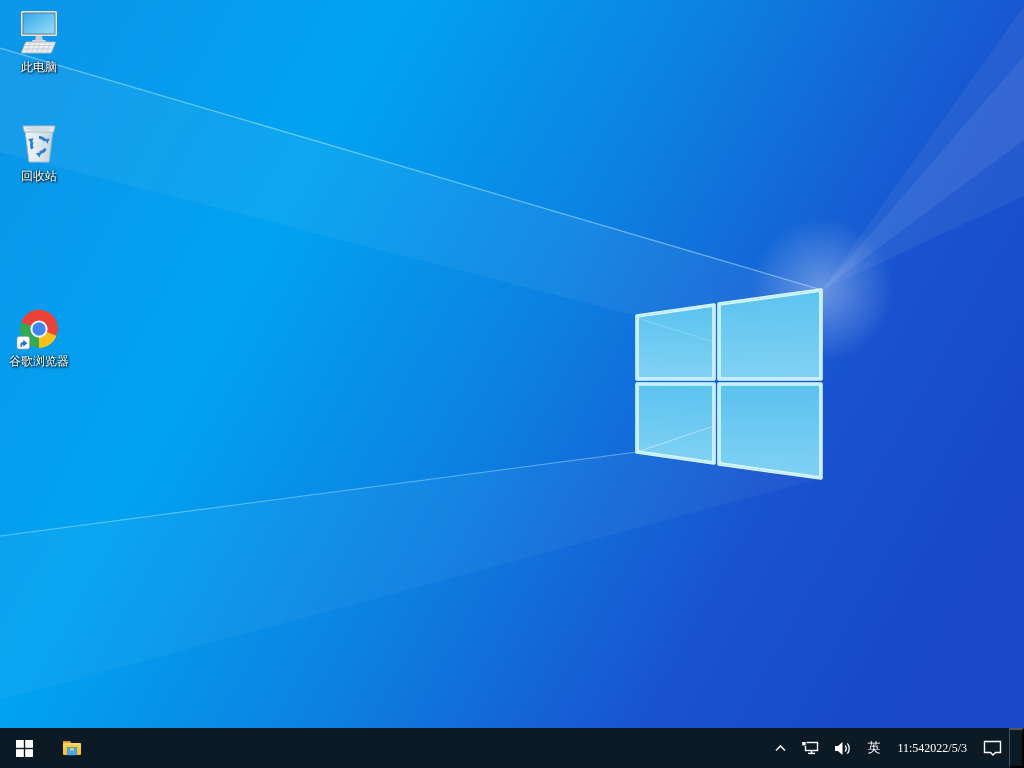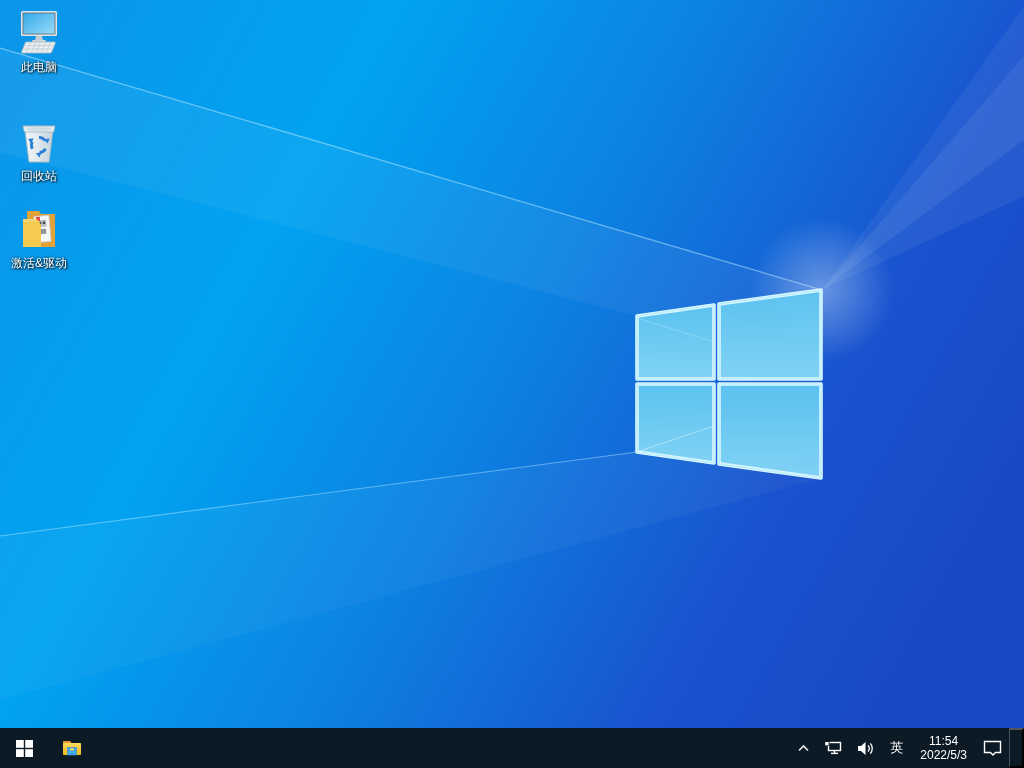--- a/index.html
+++ b/index.html
@@ -20,21 +20,21 @@
   
   .taskbar{position:absolute;left:0;bottom:0;width:1024px;height:40px;
     background:#0c1a26;display:flex;align-items:stretch;z-index:5;}
   .tb-btn{width:48px;height:40px;display:flex;align-items:center;justify-content:center;
     background:transparent;border:none;padding:0;cursor:pointer;}
   .tb-spacer{flex:1;}
   .tray{display:flex;align-items:stretch;}
   .tray-btn{display:flex;align-items:center;justify-content:center;background:transparent;
     border:none;padding:0 7px;cursor:pointer;color:#fff;}
   .lang{font-size:13px;color:#fff;padding:0 8px;}
-  .clock{flex-direction:column;justify-content:center;line-height:14px;padding:0 9px;}
+  .clock{flex-direction:row;justify-content:center;line-height:14px;padding:0 9px;font-family:Liberation Serif, serif;}
   .clock .t,.clock .d{font-size:12px;color:#fff;text-align:center;white-space:nowrap;}
   .show-desktop{width:7px;height:40px;border-left:1px solid rgba(255,255,255,.25);
     background:transparent;cursor:pointer;}
 </style>
 </head>
 <body>
 
 <div class="screen">
 
   <svg class="wallpaper" width="1024" height="768" viewBox="0 0 1024 768">
@@ -139,38 +139,36 @@
           </g>
           <g transform="rotate(240,24,27)">
             <path d="M24,18 a9,9 0 0 1 7.4,3.9 l-2.3,1.6 a6.2,6.2 0 0 0 -5.1,-2.7 z"></path>
             <polygon points="32.6,25.6 34.6,20.4 28.9,21.2"></polygon>
           </g>
         </g>
       </svg>
       <span class="lbl">回收站</span>
     </div>
 
-    <div class="desk-icon" style="top:205px">
+
+    <div class="desk-icon" style="top:303px">
       <svg class="art" viewBox="0 0 48 48">
-        <polygon points="12,6 24,6 26,9 40,9 40,42 12,42" fill="#e2a23a"></polygon>
-        <g transform="rotate(-5,27,24)">
-          <rect x="20" y="11" width="15" height="26" fill="#f6f7f8" stroke="#c9ced2" stroke-width="0.8"></rect>
-          <rect x="23" y="15" width="9" height="7" rx="1.5" fill="#b9bfc4"></rect>
-          <circle cx="25.5" cy="18" r="1.3" fill="#3c4248"></circle>
-            <circle cx="29.5" cy="18" r="1.3" fill="#3c4248"></circle>
-          <rect x="24" y="24" width="7" height="5" fill="#8f979d"></rect>
+        <path d="M24,26 L6.1,19.5 A19,19 0 0 1 41.9,19.5 Z" fill="#ea4335"></path>
+        <path d="M24,26 L41.9,19.5 A19,19 0 0 1 41,33.5 L24,26 Z" fill="#ea4335"></path>
+        <path d="M24,26 L41.5,32.7 A19,19 0 0 1 24,45 Z" fill="#fcc21b"></path>
+        <path d="M24,26 L24,45 A19,19 0 0 1 6.1,19.5 Z" fill="#34a853"></path>
+        <circle cx="24" cy="26" r="8.6" fill="#ffffff"></circle>
+        <circle cx="24" cy="26" r="6.7" fill="#4285f4"></circle>
+        <g>
+          <rect x="2" y="33.5" width="12.5" height="12.5" rx="2" fill="#ffffff" stroke="#8fa3b5" stroke-width="0.6"></rect>
+          <path d="M5.5,44 L5.5,41.2 C5.5,39.6 6.6,38.9 8,38.9 L8.3,38.9 L8.3,36.8 L12.4,40.3 L8.3,43.8 L8.3,41.7 L7.6,41.7 C7.1,41.7 7,42 7,42.6 L7,44 Z" fill="#2b6cd4"></path>
         </g>
-        <rect x="21" y="12" width="4" height="4" fill="#e8483f"></rect>
-        <rect x="21" y="17" width="4" height="4" fill="#6fc040"></rect>
-        <polygon points="8,14 22,14 26,20 26,42 8,42" fill="#f6c94f"></polygon>
-        <polygon points="8,14 20,14 22,17 8,17" fill="#fadf8e" opacity="0.6"></polygon>
-      </svg>
-      <span class="lbl">激活&amp;驱动</span>
-    </div>
-
+      </svg>
+      <span class="lbl">谷歌浏览器</span>
+    </div>
 
   </div>
 
   <div class="taskbar">
 
     <button class="tb-btn">
       <svg width="17" height="17" viewBox="0 0 17 17">
         <rect x="0" y="0" width="7.8" height="7.8" fill="#ffffff"></rect>
         <rect x="9.2" y="0" width="7.8" height="7.8" fill="#ffffff"></rect>
         <rect x="0" y="9.2" width="7.8" height="7.8" fill="#ffffff"></rect>

